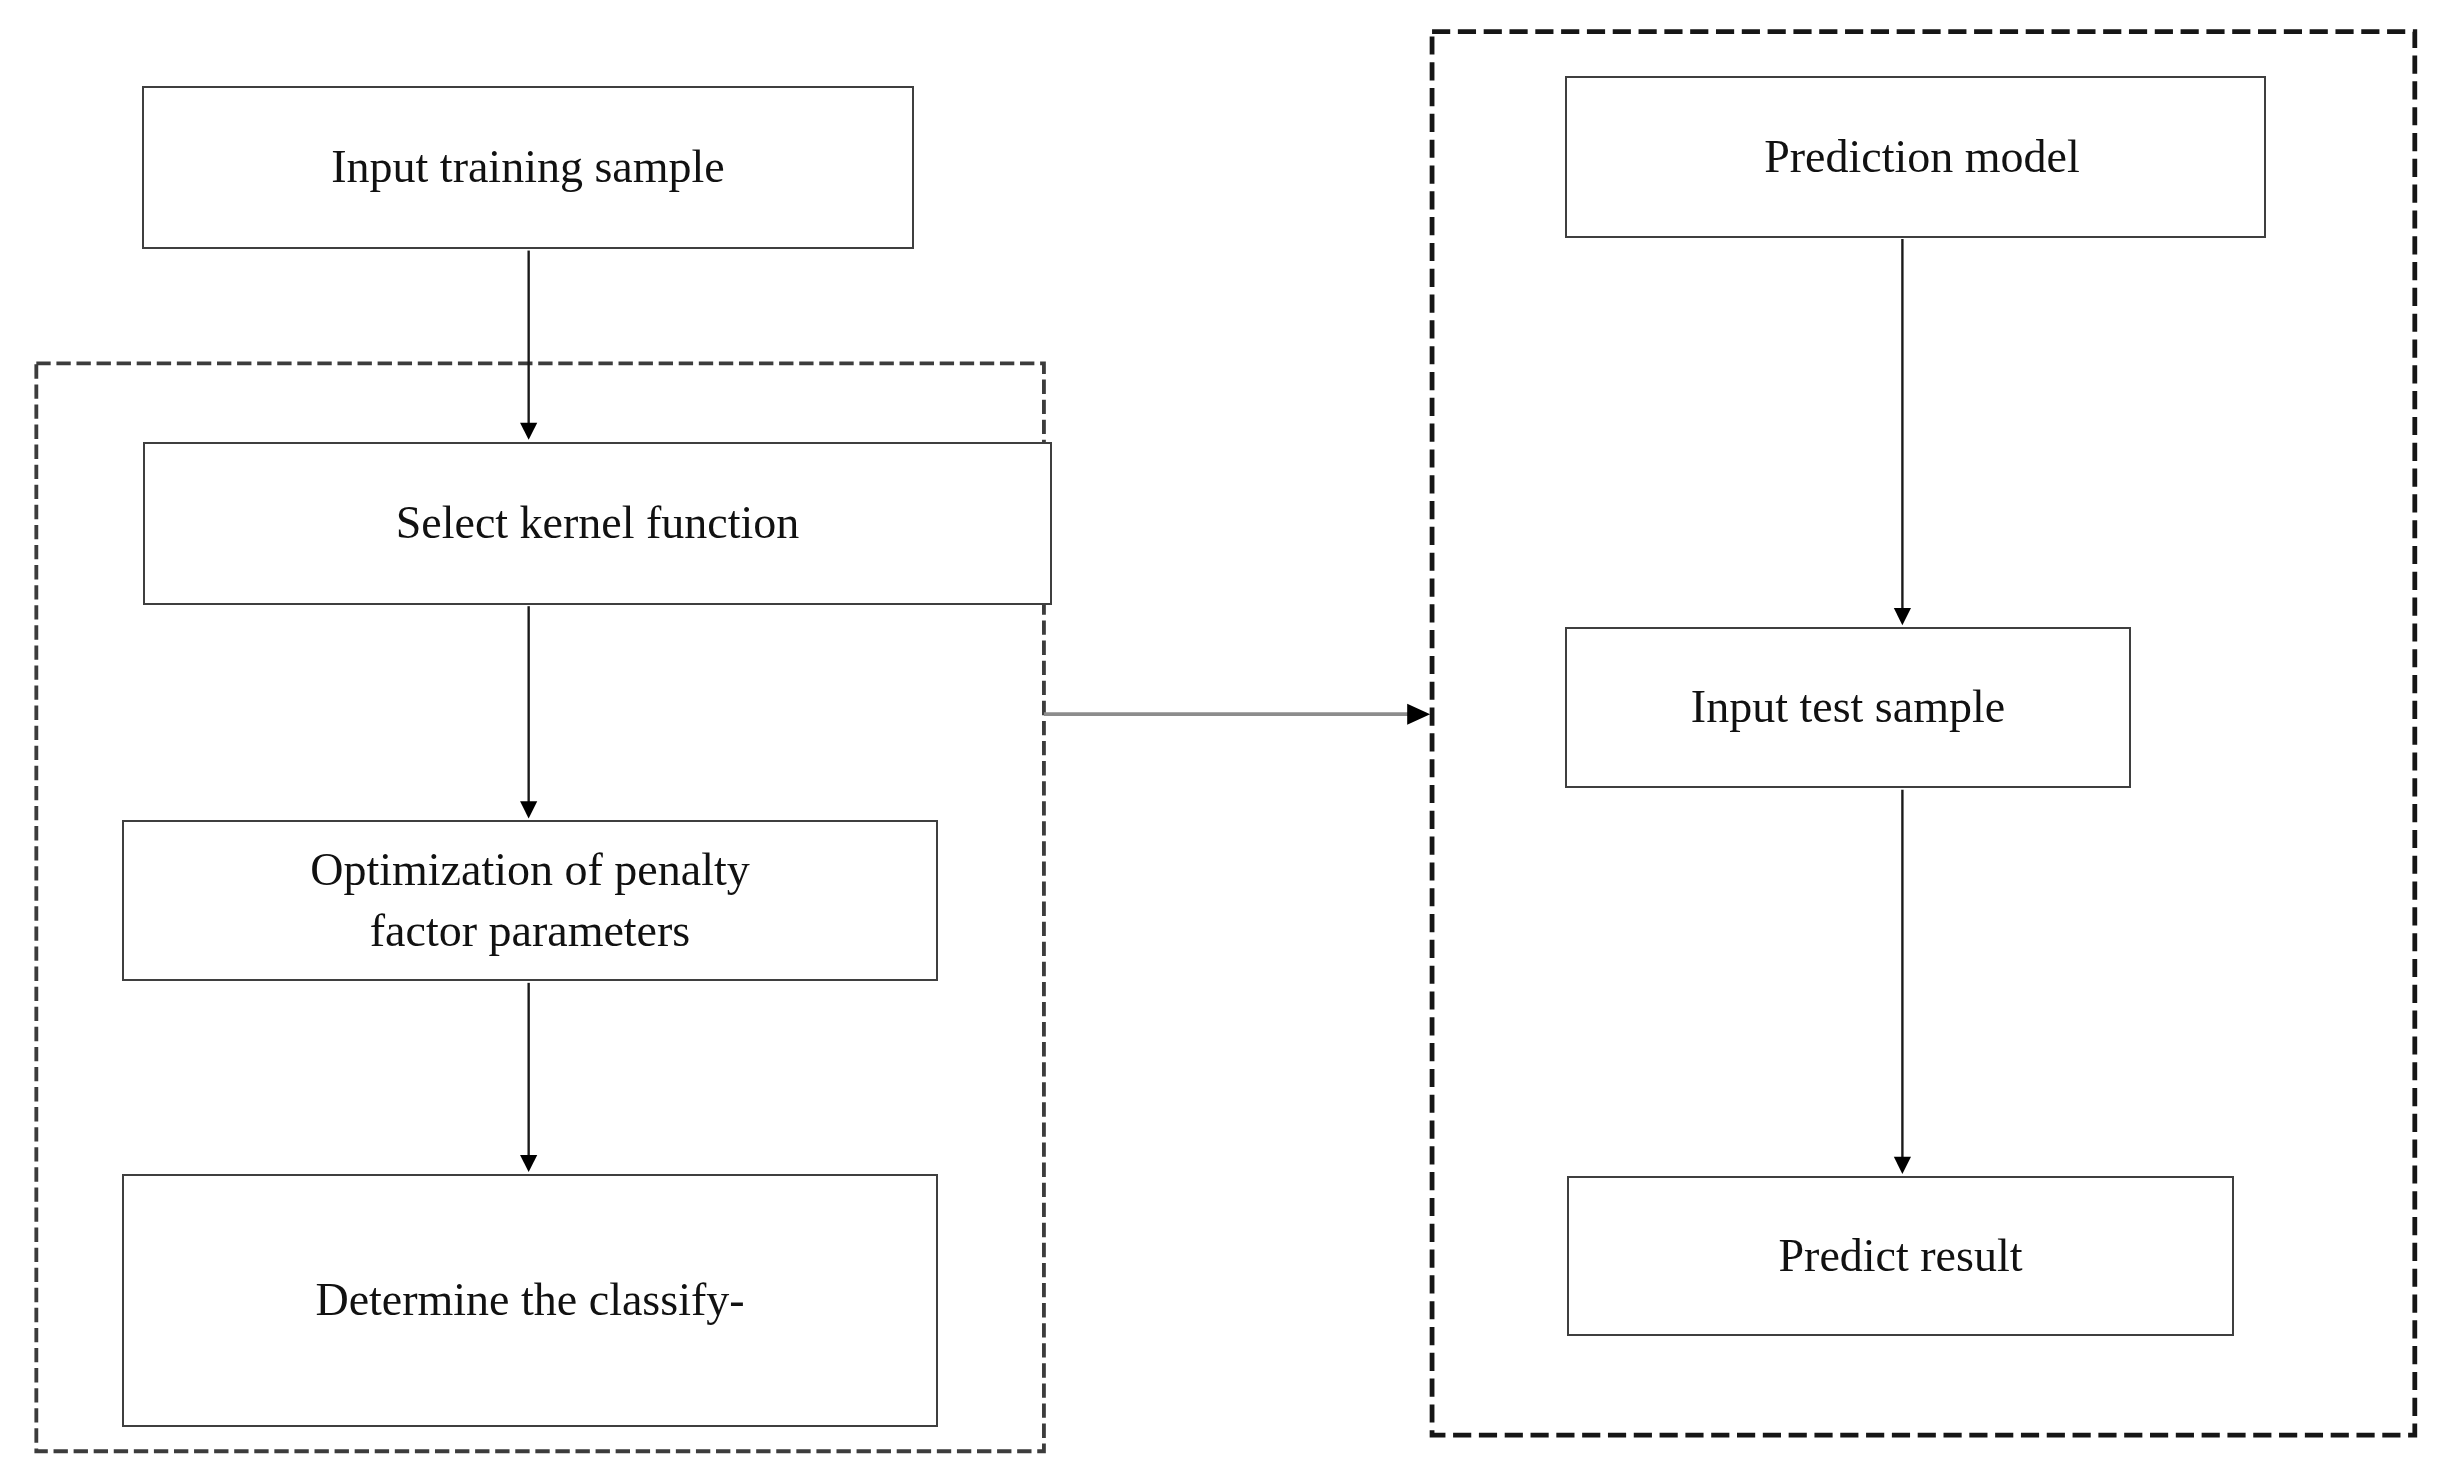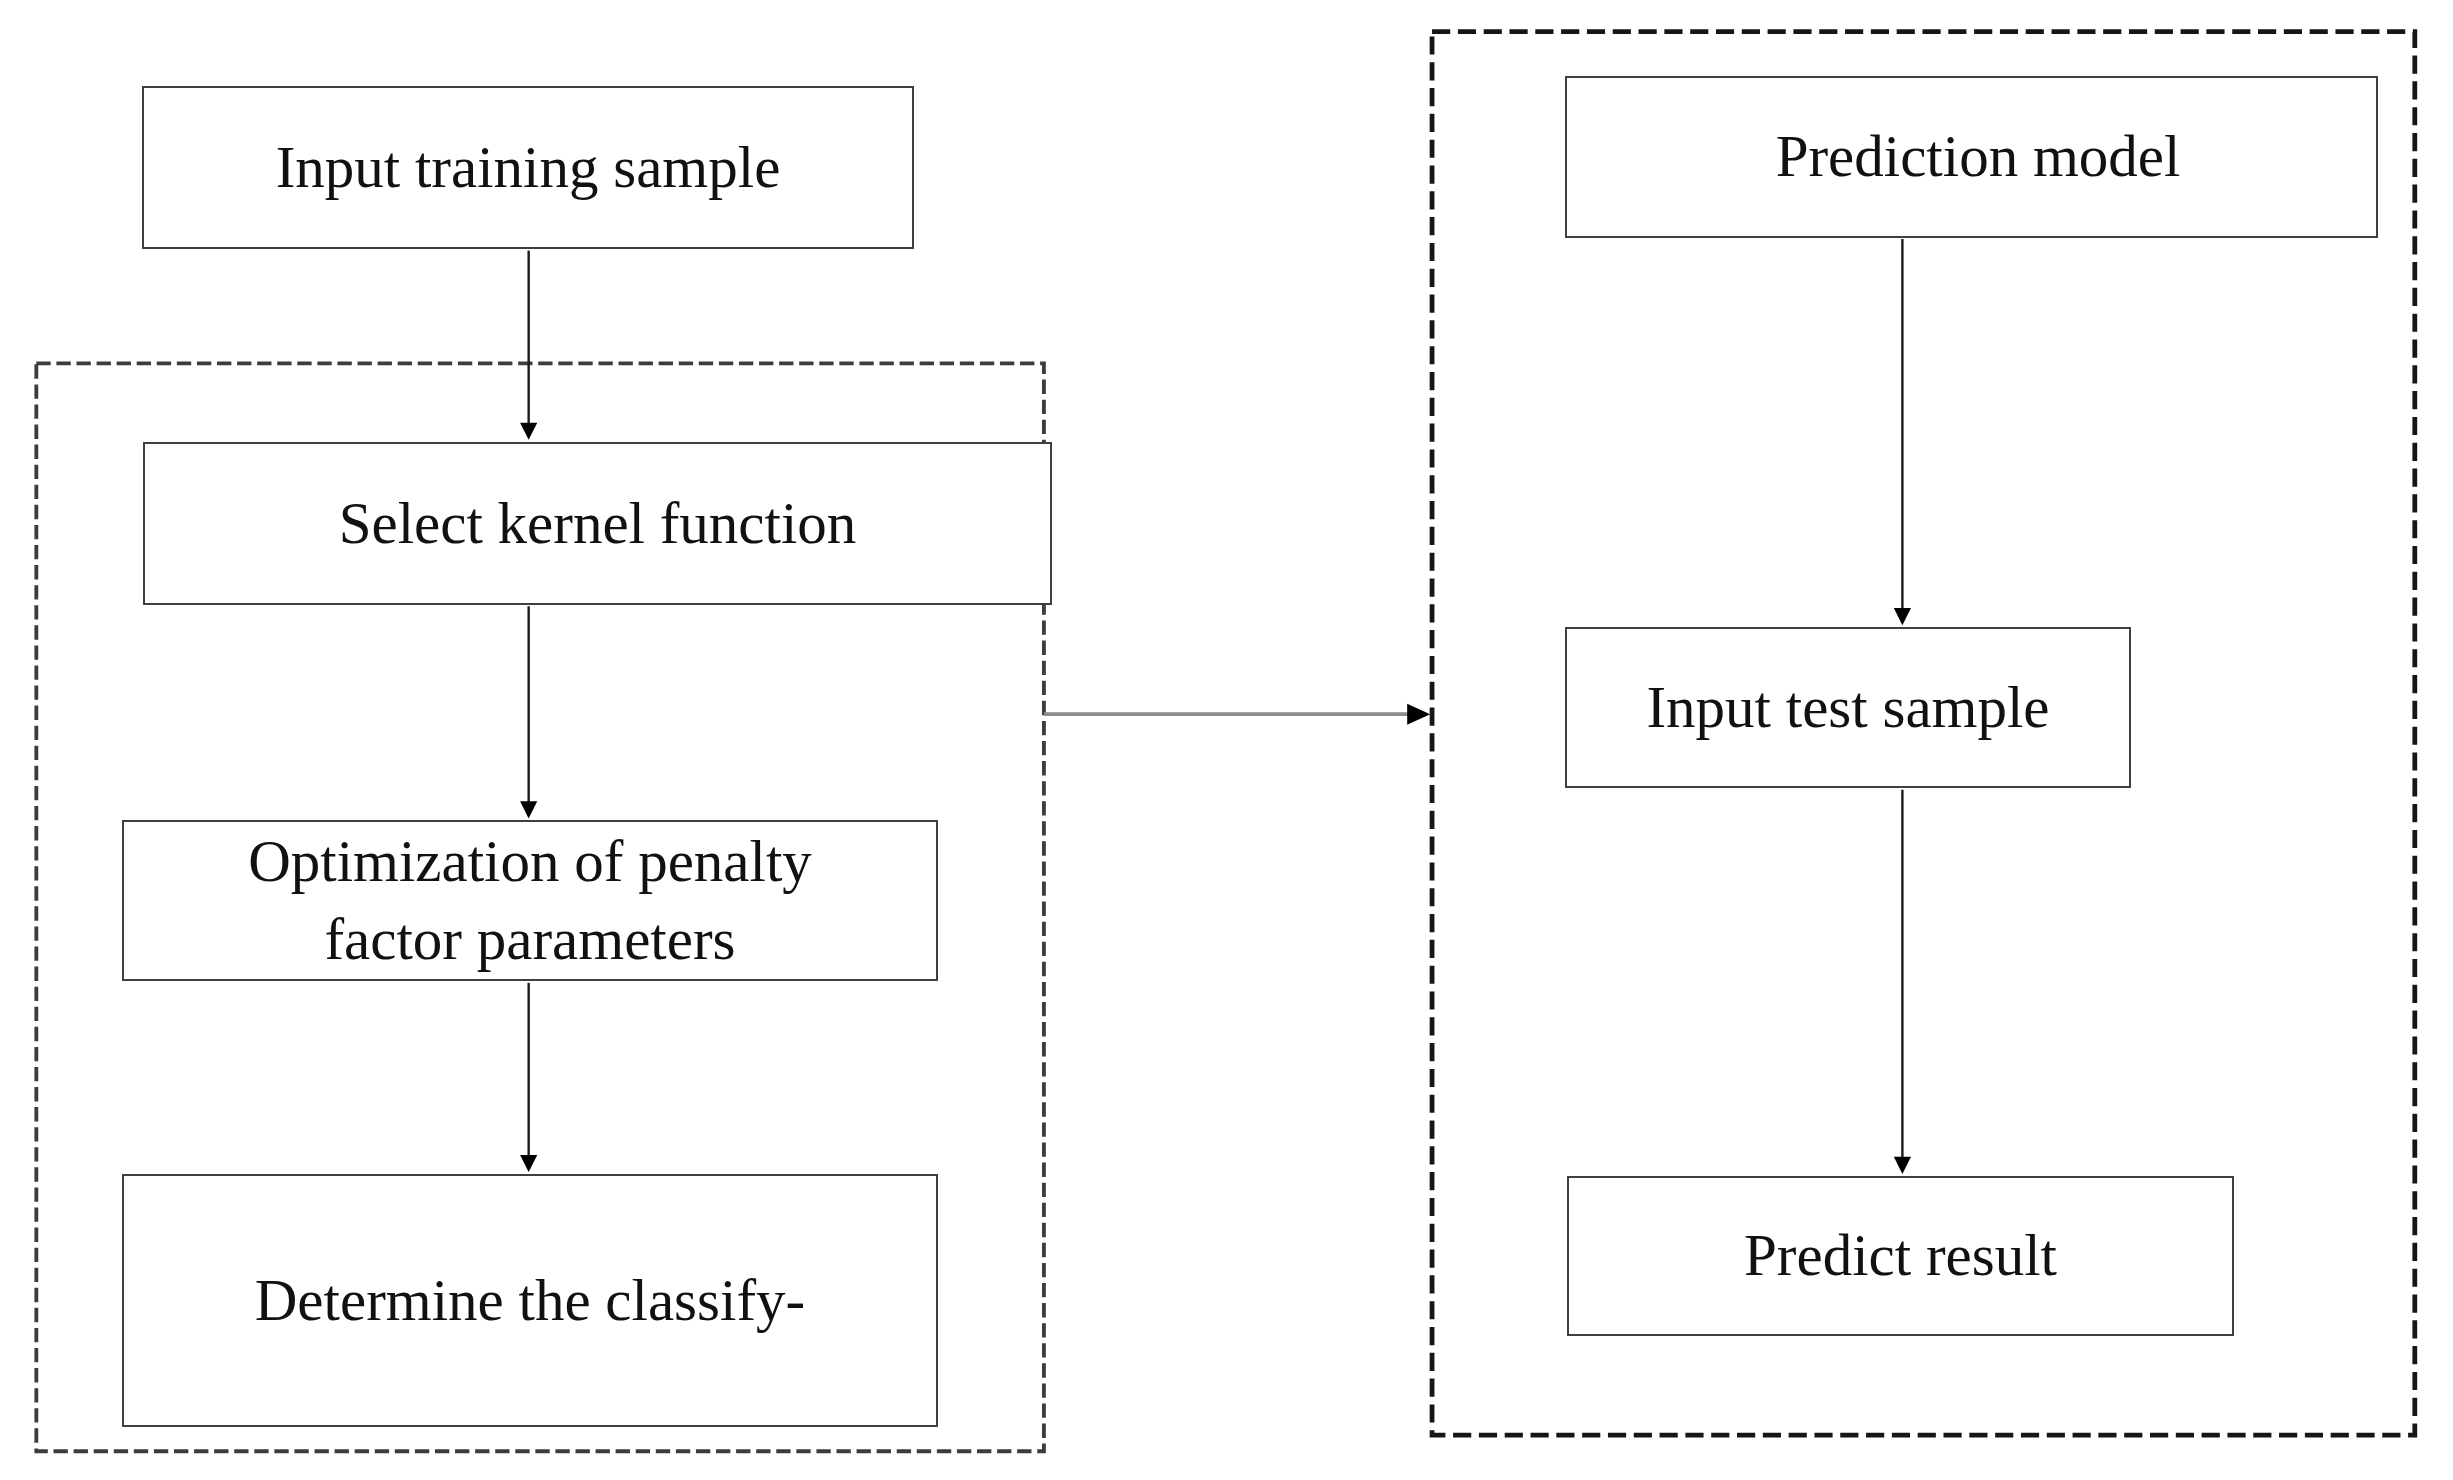--- a/index.html
+++ b/index.html
@@ -26,31 +26,31 @@
     position: absolute;
     box-sizing: border-box;
     background: #ffffff;
     border: 2.9px solid #3f3f3f;
     display: flex;
     flex-direction: column;
     align-items: center;
     justify-content: center;
     text-align: center;
     color: #111111;
-    font-size: 59px;
+    font-size: 46px;
     line-height: 1.32;
     white-space: nowrap;
   }
   
   .b1 { left: 142px;  top: 86px;   width: 772px; height: 163px; }
   .b2 { left: 143px;  top: 442px;  width: 909px; height: 163px; }
   .b3 { left: 122px;  top: 820px;  width: 816px; height: 161px; }
   .b4 { left: 122px;  top: 1174px; width: 816px; height: 253px; }
   
-  .b5 { left: 1565px; top: 76px;   width: 813px; height: 162px; padding-left: 13px; }
+  .b5 { left: 1565px; top: 76px;   width: 701px; height: 162px; padding-left: 13px; }
   .b6 { left: 1565px; top: 627px;  width: 566px; height: 161px; }
   .b7 { left: 1567px; top: 1176px; width: 667px; height: 160px; text-align: center; }
 </style>
 </head>
 <body>
 
 <div class="stage">
 
   <svg class="connector-layer" viewBox="0 0 2567 1549" xmlns="http://www.w3.org/2000/svg">
 

